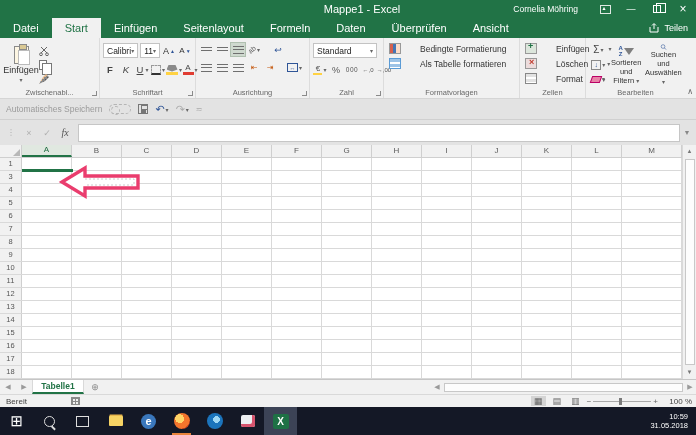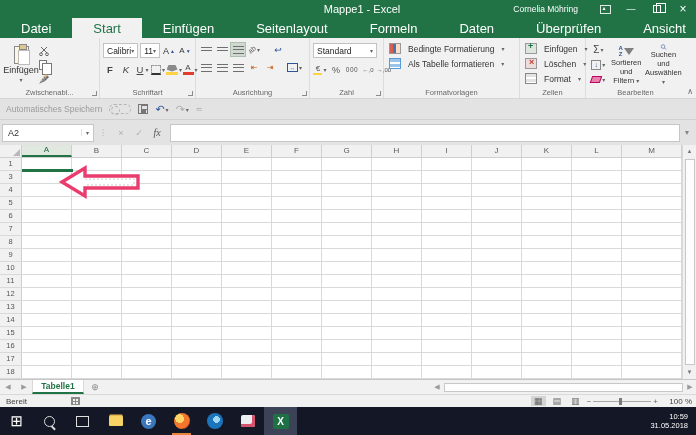--- a/index.html
+++ b/index.html
@@ -13,21 +13,21 @@
   #title-right { margin-left:auto; display:flex; align-items:center; height:100%; }
   #user-name { font-size:8.5px; margin-right:14px; }
   .winbtn { width:26px; height:100%; display:flex; align-items:center; justify-content:center; font-size:9px; color:#fff; }
   .ribbon-disp { width:11px; height:9px; border:1px solid #dfe9e3; position:relative; }
   .ribbon-disp::after { content:"▴"; position:absolute; top:-2px; left:2px; font-size:6px; }
   .restore-box { width:8px; height:8px; border:1px solid #fff; position:relative; background:#217346;}
   .restore-box::before { content:""; position:absolute; top:-3px; left:2px; width:8px; height:8px; border:1px solid #fff; }
 
   
   #tabrow { top:18px; height:20px; background:#217346; display:flex; align-items:stretch; color:#fff; }
-  .rtab { padding:0 21px; display:flex; align-items:center; font-size:13px; white-space:nowrap; }
+  .rtab { padding:0 13px; display:flex; align-items:center; font-size:11px; white-space:nowrap; }
   .rtab.active { background:#f1f1f1; color:#217346; }
   #tellme { display:flex; align-items:center; margin-left:10px; color:#e8f1ec; font-size:9px; gap:5px;}
   #share-btn { margin-left:auto; margin-right:8px; display:flex; align-items:center; gap:4px; font-size:9px; }
   .mag-svg { display:inline-block; }
 
   
   #ribbon { top:38px; height:61px; background:#f1f1f1; border-bottom:1px solid #d5d5d5; display:flex; }
   .grp { position:relative; border-right:1px solid #dcdcdc; height:100%; padding:3px 3px 11px 3px; }
   .grp-label { position:absolute; bottom:1px; left:0; right:0; text-align:center; font-size:7.5px; color:#696969; }
   .dlg { position:absolute; right:2px; bottom:2px; width:5px; height:5px; border-right:1px solid #8a8a8a; border-bottom:1px solid #8a8a8a; }
@@ -56,21 +56,21 @@
   .ul-yellow { width:12px; height:3px; background:#ffd243; }
   .ul-red { width:11px; height:3px; background:#e03c32; }
   .colstack { display:flex; flex-direction:column; align-items:center; line-height:7px; }
 
   #grp-align { width:114px; }
   #grp-number { width:74px; }
   #grp-styles { width:136px; }
   #grp-cells { width:66px; }
   #grp-editing { width:99px; border-right:none; display:flex; }
 
-  .stack-btn { display:flex; align-items:center; gap:7px; height:15px; padding-left:2px; font-size:8.5px; color:#333; white-space:nowrap; }
+  .stack-btn { display:flex; align-items:center; gap:19px; height:15px; padding-left:2px; font-size:8.5px; color:#333; white-space:nowrap; }
   .sic { width:12px; height:11px; flex:none; }
   .cf-ic { background:linear-gradient(to right,#d6604d 0 30%,#4575b4 30% 55%,#fddbc7 55% 100%); border:1px solid #999; }
   .tbl-ic { background:repeating-linear-gradient(to bottom,#9dc3e6 0 3px,#fff 3px 5px); border:1px solid #5b9bd5; }
   .cs-ic { background:linear-gradient(135deg,#ffd966 0 50%,#a9d18e 50% 100%); border:1px solid #999; }
   .ins-ic { background:#dce6dc; border:1px solid #999; position:relative; }
   .ins-ic::after { content:"+"; position:absolute; top:-3px; left:2px; color:#1e7145; font-size:9px; font-weight:bold; }
   .del-ic { background:#ecdcdc; border:1px solid #999; position:relative; }
   .del-ic::after { content:"×"; position:absolute; top:-2px; left:3px; color:#c0392b; font-size:9px; font-weight:bold; }
   .fmt-ic { background:repeating-linear-gradient(to bottom,#e2e2e2 0 3px,#fff 3px 5px); border:1px solid #888; }
 
@@ -445,24 +445,20 @@
       <span class="dd">▾</span>
     </span>
   <span class="qat-ic greyed">
       <span>↷</span>
       <span class="dd">▾</span>
     </span>
   <span class="qat-ic greyed" style="font-size:8px;">≂</span>
 </div>
 
 <div id="formula" class="band">
-  <div id="name-box">
-    <span>A2</span>
-    <span class="dd">▾</span>
-  </div>
   <span id="fdots">⋮</span>
   <span class="fbtn">×</span>
   <span class="fbtn">✓</span>
   <span class="fbtn" id="fx-btn">fx</span>
   <div id="formula-input"></div>
   <span id="formula-expand">▼</span>
 </div>
 
 <div id="sheet-area" class="band">
   <div id="colheaders">

